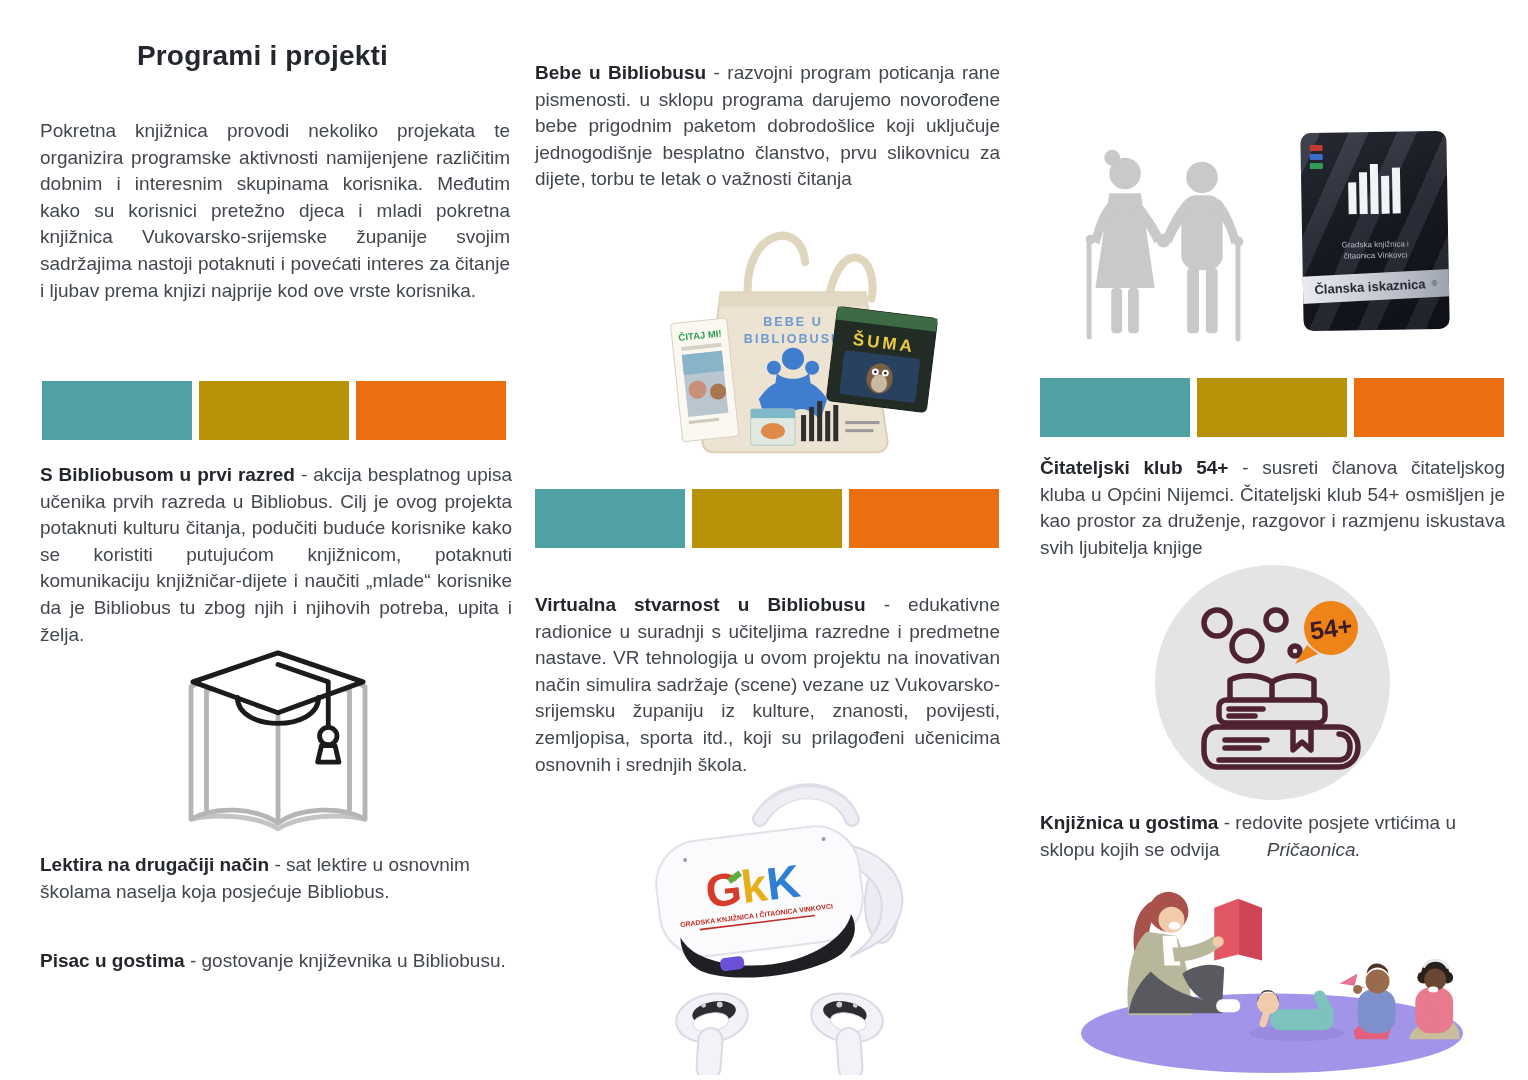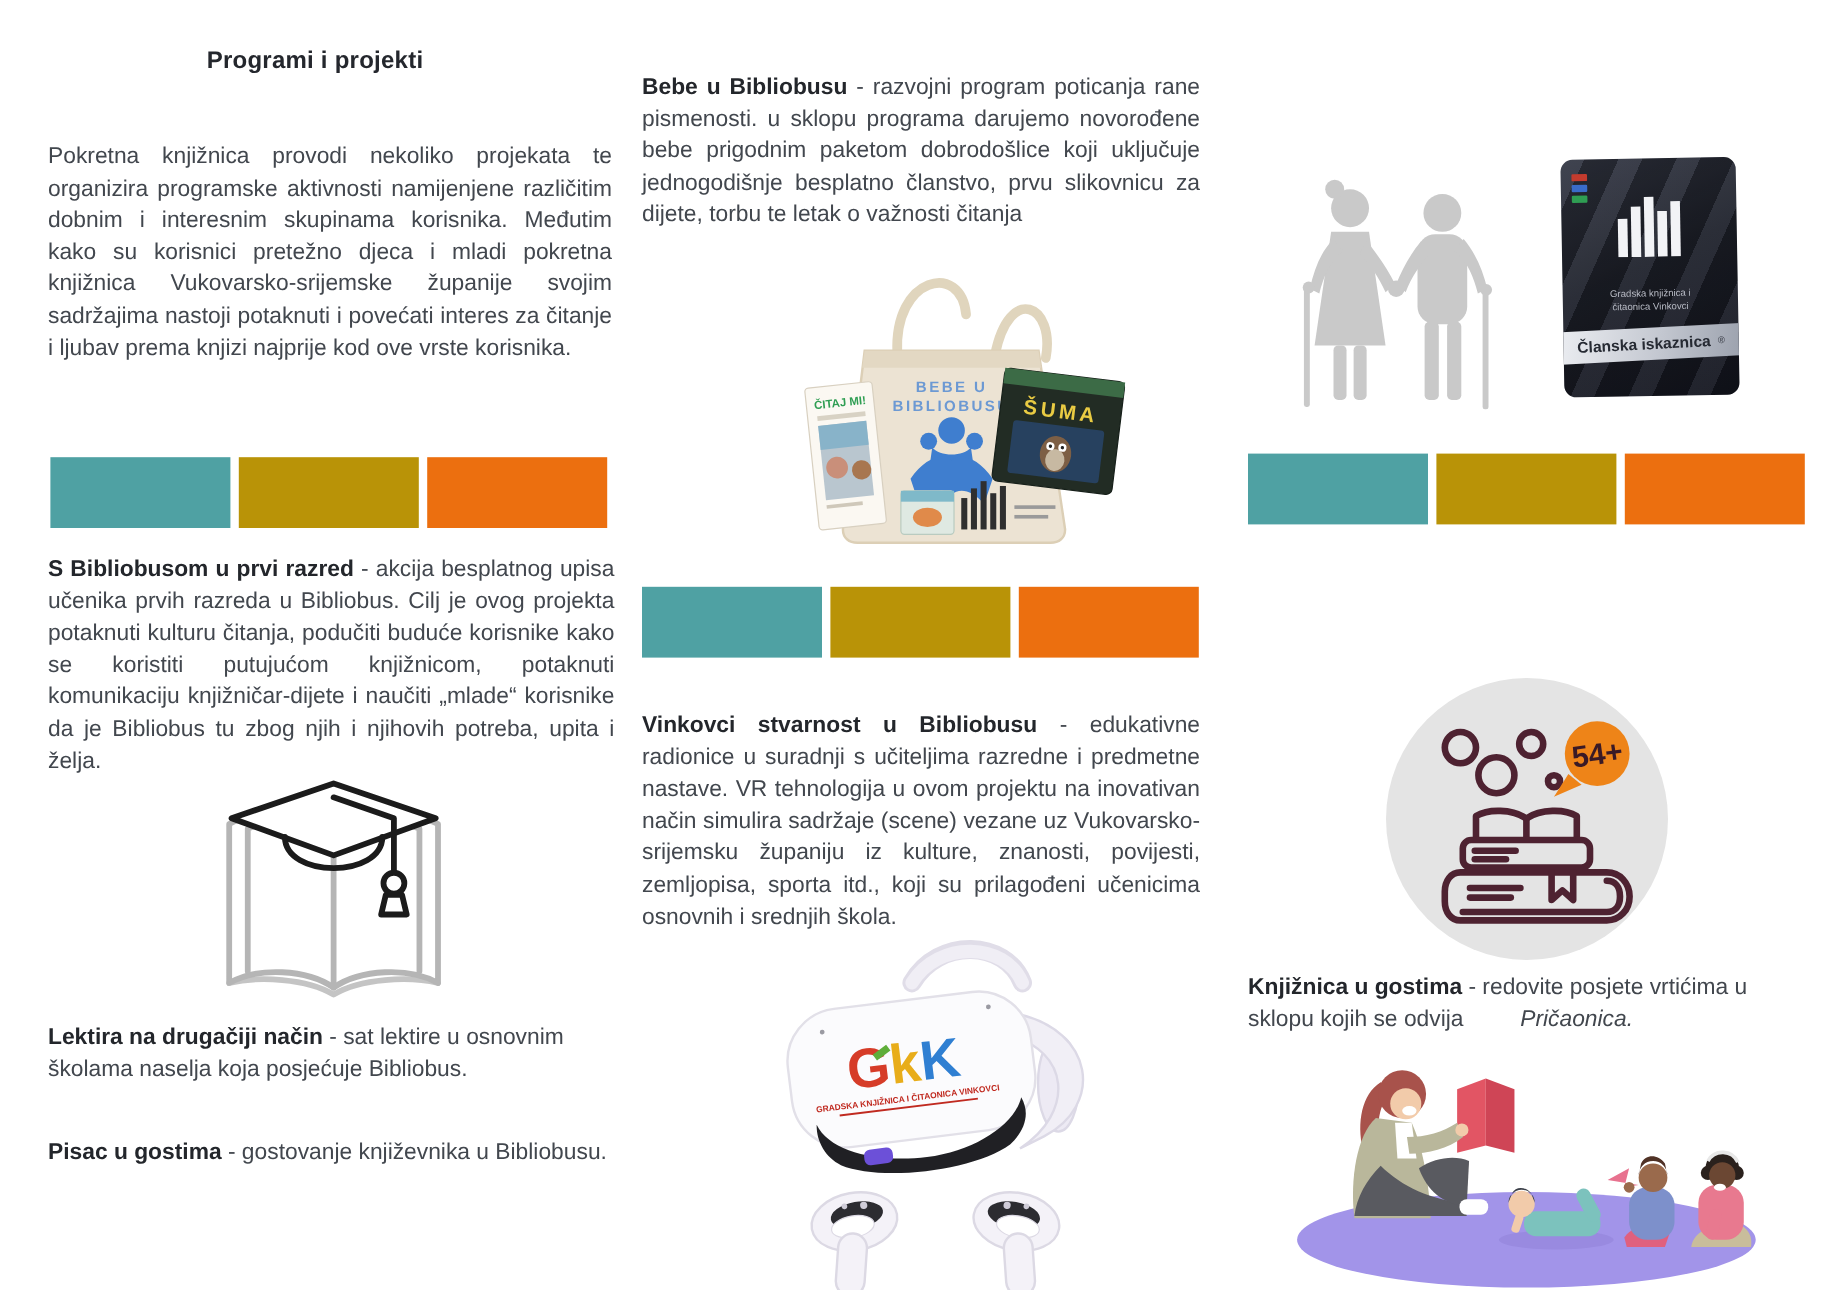--- a/index.html
+++ b/index.html
@@ -1,19 +1,19 @@
 <!DOCTYPE html>
 <html lang="hr"><head>
 <meta charset="utf-8">
 <style>
   html,body{margin:0;padding:0;background:#ffffff;}
   .page{position:relative;width:1528px;height:1080px;background:#ffffff;overflow:hidden;
         font-family:"Liberation Sans",sans-serif;}
   .abs{position:absolute;}
-  .title{font-size:20px;font-weight:800;color:#24272d;margin:0;text-align:center;letter-spacing:.2px;}
+  .title{font-size:28px;font-weight:800;color:#24272d;margin:0;text-align:center;letter-spacing:.2px;}
   .body{font-size:19px;line-height:1.4;color:#42474e;margin:0;}
   .just{text-align:justify;}
   .lead{font-weight:700;color:#23262b;text-align:right;}
   .ital{font-style:italic;margin-left:42px;}
   .swatch-row{display:flex;gap:7px;}
   .swatch{width:150px;height:59px;}
   svg text{font-family:"Liberation Sans",sans-serif;}
 
   
   .card{width:146px;height:198px;border-radius:10px;overflow:hidden;transform:rotate(-1deg);
@@ -134,21 +134,21 @@
     </g>
   </svg>
 
   <div class="abs swatch-row" style="left:535px;top:489px;">
     <div class="swatch" style="background: rgb(79, 161, 163);"></div>
     <div class="swatch" style="background: rgb(185, 147, 7);"></div>
     <div class="swatch" style="background: rgb(236, 111, 15);"></div>
   </div>
 
   <p class="abs body just" style="left:535px;top:592px;width:465px;">
-    <span class="lead">Vinkovci stvarnost u Bibliobusu</span><span> - edukativne radionice u suradnji s učiteljima razredne i predmetne nastave. VR tehnologija u ovom projektu na inovativan način simulira sadržaje (scene) vezane uz Vukovarsko-srijemsku županiju iz kulture, znanosti, povijesti, zemljopisa, sporta itd., koji su prilagođeni učenicima osnovnih i srednjih škola.</span>
+    <span class="lead">Virtualna stvarnost u Bibliobusu</span><span> - edukativne radionice u suradnji s učiteljima razredne i predmetne nastave. VR tehnologija u ovom projektu na inovativan način simulira sadržaje (scene) vezane uz Vukovarsko-srijemsku županiju iz kulture, znanosti, povijesti, zemljopisa, sporta itd., koji su prilagođeni učenicima osnovnih i srednjih škola.</span>
   </p>
 
   <svg class="abs" style="left:612px;top:775px;" width="330" height="300" viewBox="0 0 330 300">
     <path d="M148 44 C170 6 226 8 240 44" fill="none" stroke="#e0dde8" stroke-width="16" stroke-linecap="round"></path>
     <path d="M148 44 C170 8 226 10 240 44" fill="none" stroke="#f0eef5" stroke-width="11" stroke-linecap="round"></path>
     <ellipse cx="270" cy="128" rx="17" ry="40" fill="#edeaf4" stroke="#dcd9e6" stroke-width="2"></ellipse>
     <path d="M236 70 C300 84 308 146 258 172 L238 182 C284 152 280 100 228 88 Z" fill="#f1eff6" stroke="#dcd9e6" stroke-width="2"></path>
     <g transform="rotate(-7 150 120)">
       <rect x="46" y="58" width="204" height="116" rx="44" fill="#fbfbfd" stroke="#e2e0e8" stroke-width="2"></rect>
       <path d="M64 152 C72 176 112 190 152 190 C192 190 228 172 236 150 C242 164 236 178 222 188 C190 206 112 206 80 188 C68 180 62 166 64 152 Z" fill="#202024"></path>
@@ -228,20 +228,23 @@
       <span class="card-reg">®</span>
     </div>
   </div>
 
   <div class="abs swatch-row" style="left:1040px;top:378px;">
     <div class="swatch" style="background: rgb(79, 161, 163);"></div>
     <div class="swatch" style="background: rgb(185, 147, 7);"></div>
     <div class="swatch" style="background: rgb(236, 111, 15);"></div>
   </div>
 
+  <p class="abs body just" style="left:1040px;top:455px;width:465px;">
+    <span class="lead">Čitateljski klub 54+</span><span> - susreti članova čitateljskog kluba u Općini Nijemci. Čitateljski klub 54+ osmišljen je kao prostor za druženje, razgovor i razmjenu iskustava svih ljubitelja knjige</span>
+  </p>
 
   <div class="abs badge" style="left:1155px;top:565px;">
     <svg width="235" height="235" viewBox="0 0 235 235">
       <g fill="none" stroke="#4e2231" stroke-width="5.5" stroke-linecap="round" stroke-linejoin="round">
         <circle cx="62" cy="58" r="13"></circle>
         <circle cx="92" cy="81" r="15"></circle>
         <circle cx="121" cy="55" r="10"></circle>
         <circle cx="140" cy="86" r="5"></circle>
       </g>
       <circle cx="176" cy="63" r="27" fill="#ee8418"></circle>

